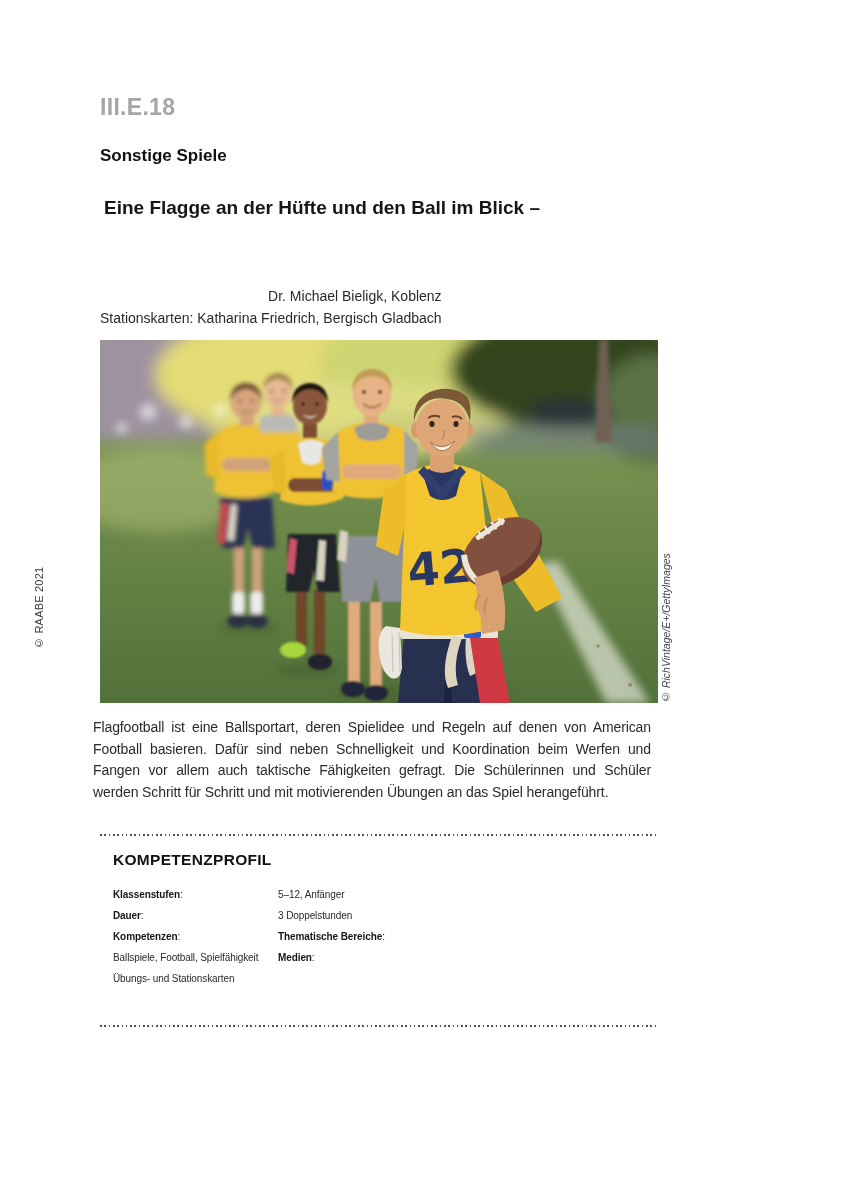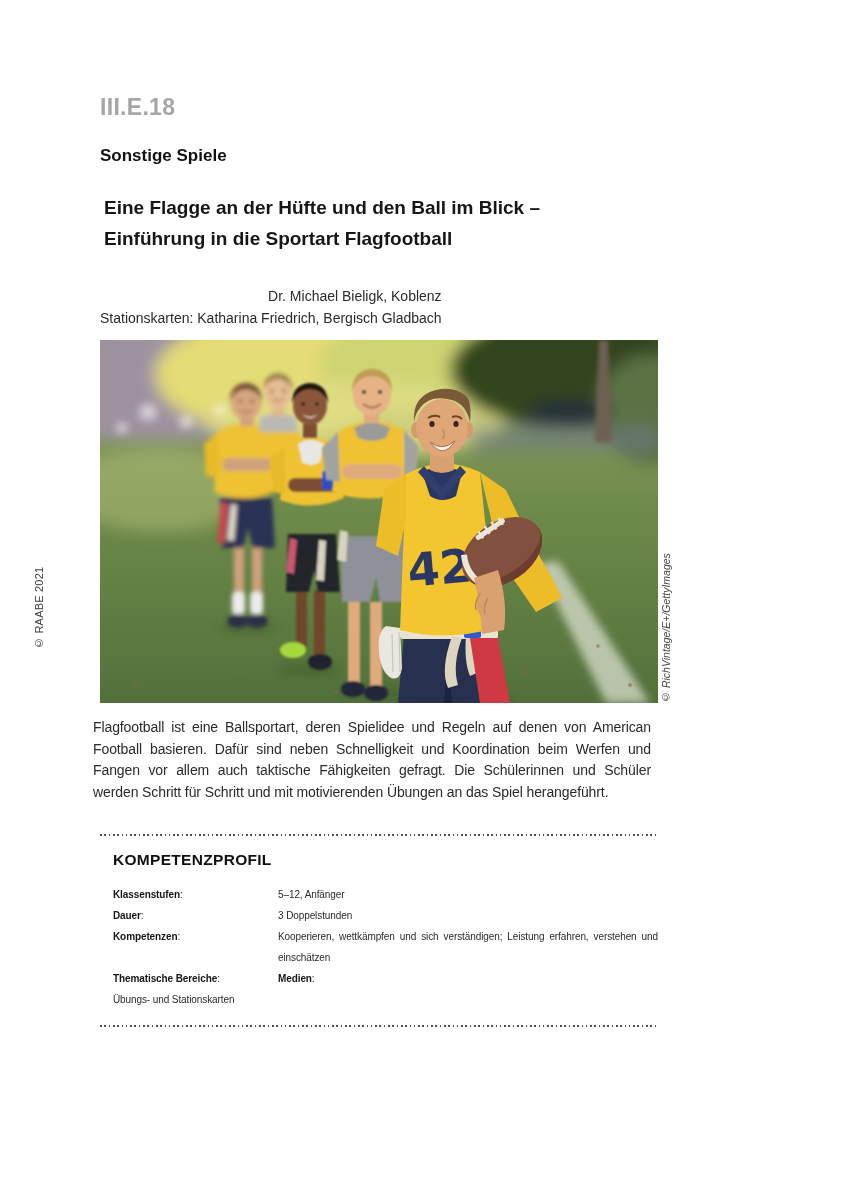--- a/index.html
+++ b/index.html
@@ -52,21 +52,20 @@
 
 <div class="page">
 
   <div class="abs credit-left">© RAABE 2021</div>
 
   <div class="abs kicker">III.E.18</div>
   <div class="abs subject">Sonstige Spiele</div>
 
   <h1 class="abs title">
     <span>Eine Flagge an der Hüfte und den Ball im Blick –</span>
-    <span>Einführung in die Sportart Flagfootball</span>
   </h1>
 
   <div class="abs byline">
     <div>Dr. Michael Bieligk, Koblenz</div>
     <div>Stationskarten: Katharina Friedrich, Bergisch Gladbach</div>
   </div>
 
   <div class="abs photo">
     <svg width="558" height="363" viewBox="0 0 558 363" role="img" aria-label="Fünf Jungen in gelben Flagfootball-Trikots stehen in einer Reihe auf einem Rasenplatz; der vordere Junge hält einen Football unter dem Arm">
       <defs>
@@ -251,23 +250,23 @@
   <h2 class="abs kp-heading">KOMPETENZPROFIL</h2>
 
   <div class="abs kp-table">
     <div class="kp-label"><span>Klassenstufen</span><span class="colon">:</span></div>
     <div class="kp-value">5–12, Anfänger</div>
 
     <div class="kp-label"><span>Dauer</span><span class="colon">:</span></div>
     <div class="kp-value">3 Doppelstunden</div>
 
     <div class="kp-label"><span>Kompetenzen</span><span class="colon">:</span></div>
-    <div class="kp-value just">Kooperieren, wettkämpfen und sich verständigen; Leistung erfah­ren, verstehen und einschätzen</div>
 
     <div class="kp-label"><span>Thematische Bereiche</span><span class="colon">:</span></div>
+    <div class="kp-value">Ballspiele, Football, Spielfähigkeit</div>
 
     <div class="kp-label"><span>Medien</span><span class="colon">:</span></div>
     <div class="kp-value">Übungs- und Stationskarten</div>
   </div>
 
   <div class="abs dotted sep2"></div>
 
 </div>
 
 </body></html>

